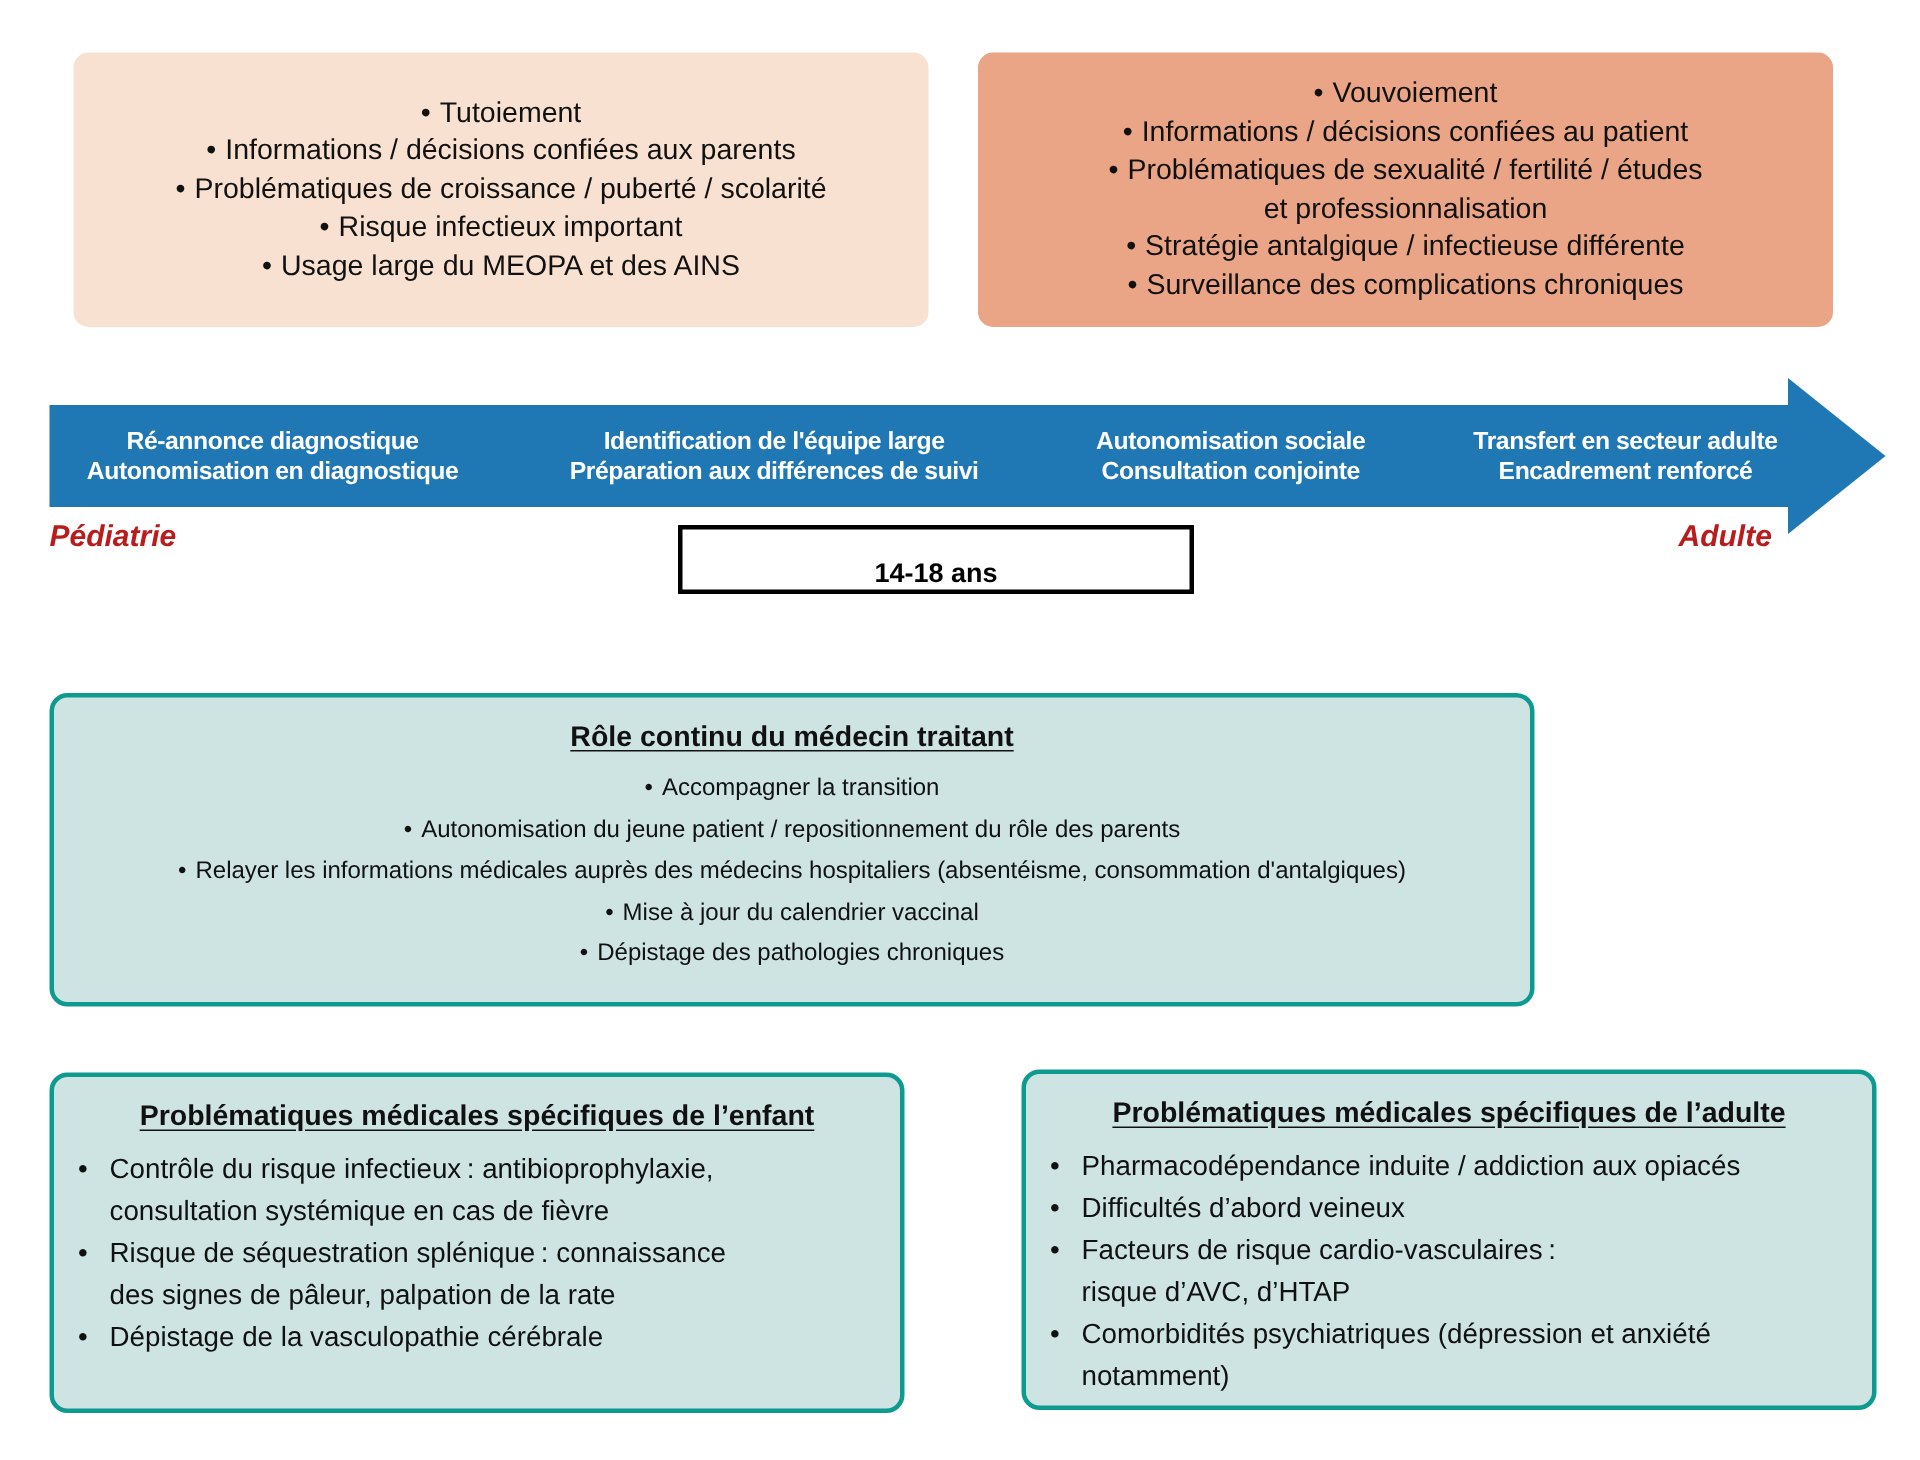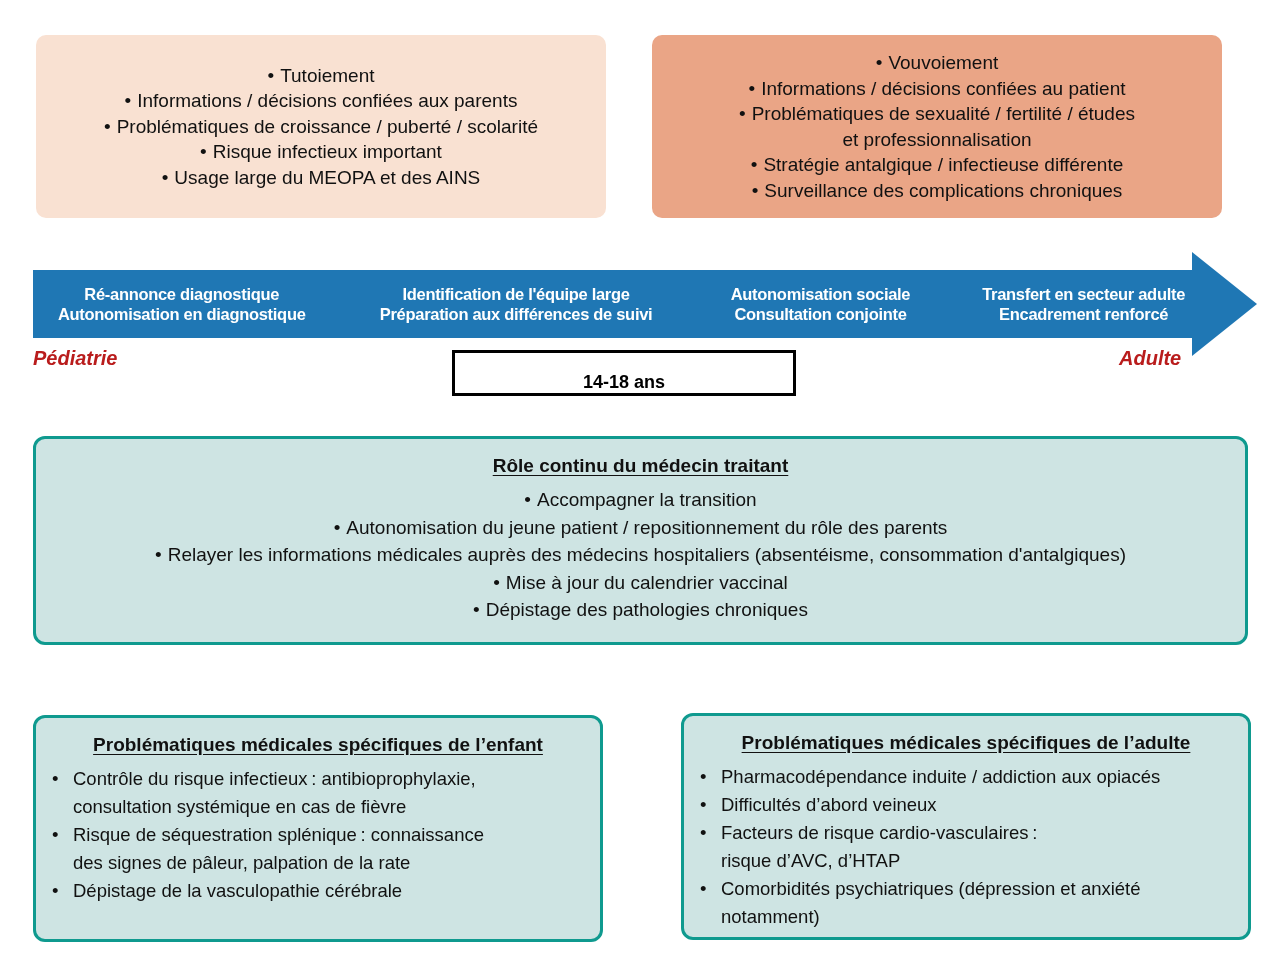--- a/index.html
+++ b/index.html
@@ -13,21 +13,21 @@
   .canvas{
     position:relative;width:1280px;height:973px;background:#ffffff;
     font-family:"Liberation Sans",sans-serif;color:#111;overflow:hidden;
   }
   
   .top-box{
     position:absolute;top:35px;width:570px;height:183px;border-radius:10px;
     display:flex;flex-direction:column;justify-content:center;align-items:center;
     font-size:19px;line-height:25.5px;text-align:center;padding:0 14px;box-sizing:border-box;
   }
-  #pediatric-box{left:36px;background:var(--peach);}
+  #pediatric-box{left:49px;background:var(--peach);}
   #adult-box{left:652px;background:var(--salmon);}
   .cline{width:100%;text-align:center;}
   .cline .txt{white-space:pre-line;}
   .bullet{display:inline;margin-right:6px;}
   
   .arrow-body{
     position:absolute;left:33px;top:270px;width:1159px;height:68px;
     background:var(--arrow_blue);display:flex;align-items:center;gap:36px;
   }
   .arrow-head{
@@ -48,28 +48,28 @@
     position:absolute;left:452px;top:350px;width:344px;height:46px;box-sizing:border-box;
     background:#ffffff;border:3px solid #000;
     display:flex;align-items:flex-end;justify-content:center;
     font-size:18px;font-weight:bold;color:#000;
   }
   
   .teal-box{
     position:absolute;background:var(--teal_fill);border:3px solid var(--teal_border);
     border-radius:12px;box-sizing:border-box;
   }
-  #gp-box{left:33px;top:436px;width:1215px;height:209px;font-size:19px;}
+  #gp-box{left:33px;top:462px;width:990px;height:209px;font-size:19px;}
   #child-issues-box{left:33px;top:715px;width:570px;height:227px;}
   #adult-issues-box{left:681px;top:713px;width:570px;height:227px;}
   .teal-title{
     text-align:center;font-weight:bold;text-decoration:underline;
     text-underline-offset:3px;font-size:19px;margin:16px 10px 9px;
   }
-  #gp-box .cline{font-size:19px;line-height:27.5px;}
+  #gp-box .cline{font-size:16px;line-height:27.5px;}
   .hitem{
     display:flex;font-size:18.5px;line-height:28px;padding:0 12px 0 16px;text-align:left;
   }
   .hitem .hbullet{flex:none;width:21px;}
   .hitem .txt{white-space:pre-line;}
 </style>
 </head>
 <body>
 
 <div class="canvas">

